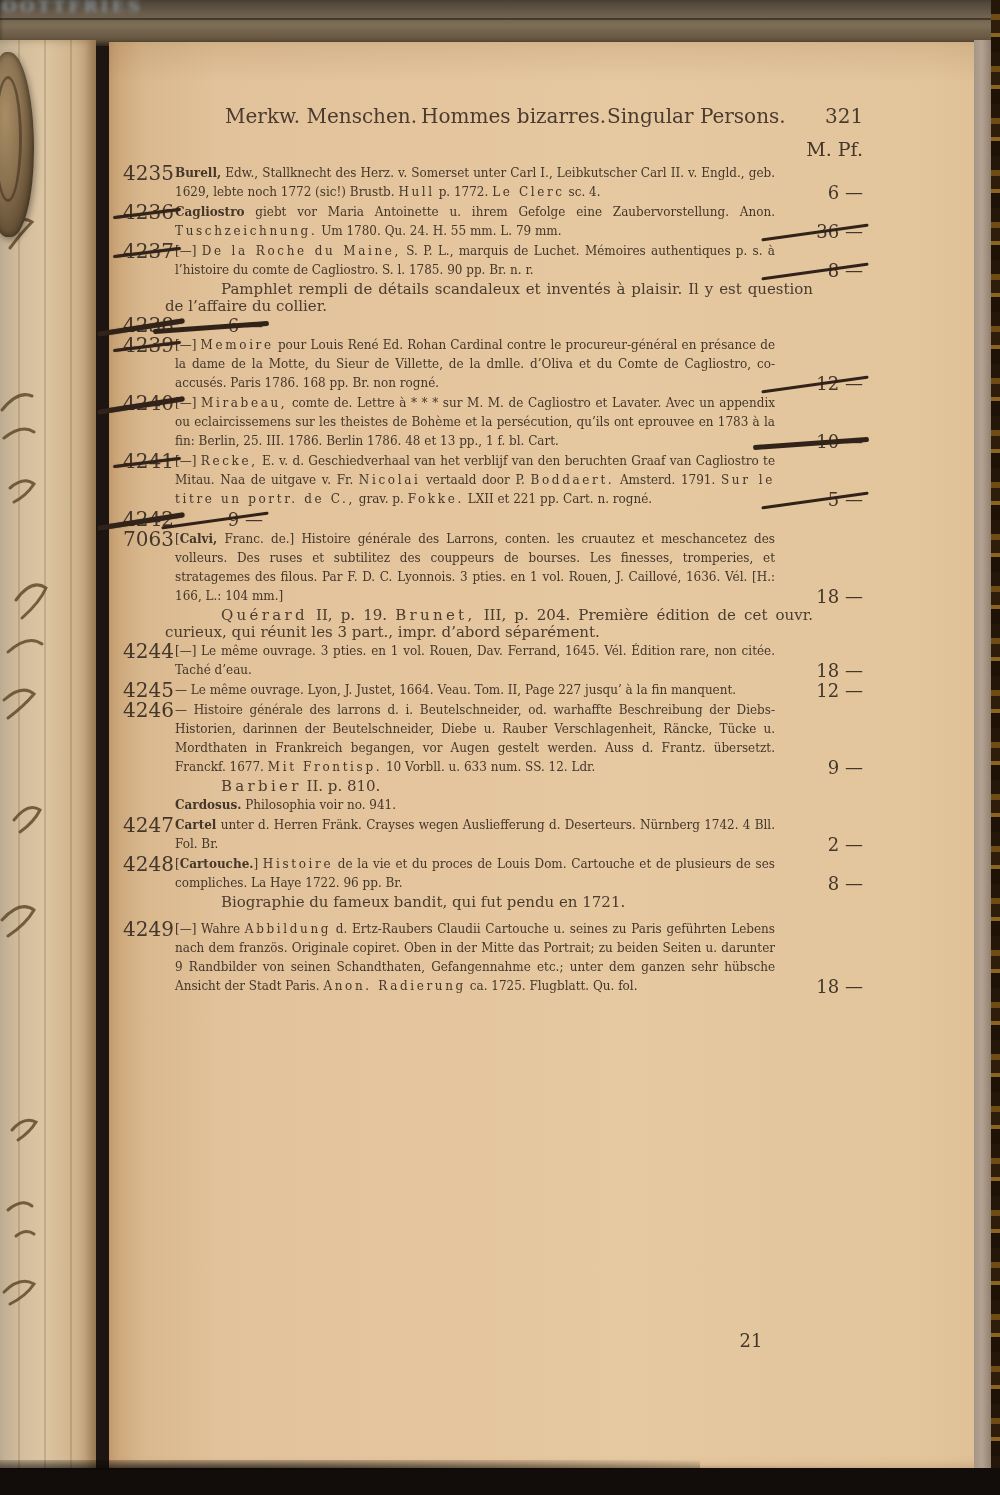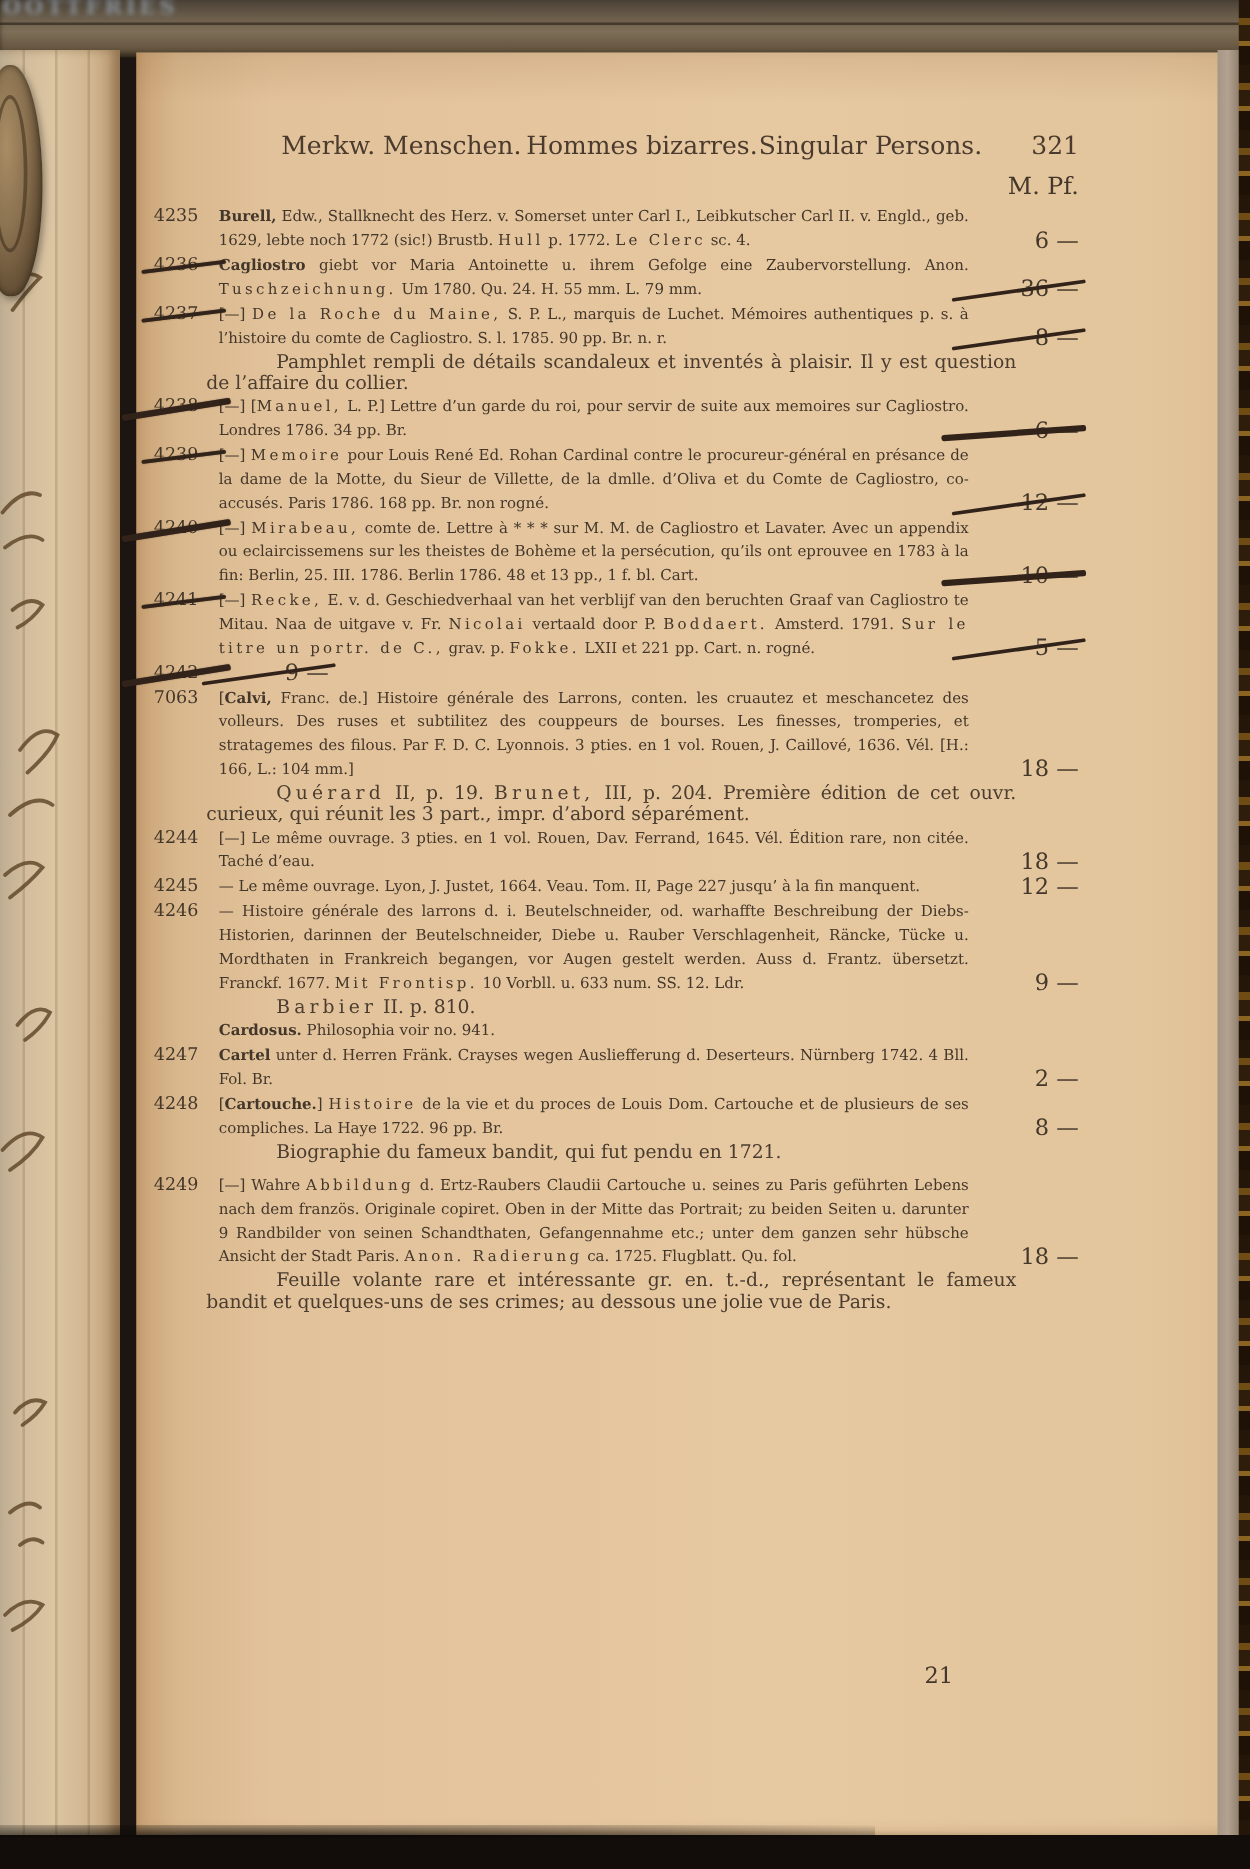--- a/index.html
+++ b/index.html
@@ -52,21 +52,21 @@
   .ink{color:#3f3329;}
   .running-head{position:absolute;left:0;top:62px;width:884px;height:26px;font-size:20px;color:#4a3b2e;}
   .running-head span{position:absolute;white-space:nowrap;}
   .rh1{left:116px;} .rh2{left:312px;} .rh3{left:498px;} .rhp{left:716px;}
   .price-head{position:absolute;left:684px;top:96px;width:70px;text-align:right;
     font-size:19px;color:#43362a;}
 
   .entries{position:absolute;left:14px;top:122px;width:752px;color:#43362a;}
   .entry{margin:0 0 1px 0;}
   .erow{display:flex;align-items:flex-start;}
-  .enum{flex:0 0 52px;font-size:14px;line-height:19px;position:relative;white-space:nowrap;}
+  .enum{flex:0 0 52px;font-size:20px;line-height:19px;position:relative;white-space:nowrap;}
   .ebody{flex:0 0 600px;font-size:12px;line-height:19px;text-align:justify;}
   .eprice{flex:0 0 88px;align-self:flex-end;text-align:right;font-size:18px;line-height:19px;
     position:relative;white-space:nowrap;padding-right:2px;}
   .enote{font-size:15px;line-height:17px;margin:1px 0 1px 42px;width:648px;
     text-align:justify;text-indent:56px;color:#4a3c2f;}
   .b{font-weight:bold;}
   .sp{letter-spacing:.22em;}
   .gap-top{margin-top:9px;}
 
   
@@ -141,21 +141,20 @@
           <div class="erow">
             <span class="enum struck">4237</span>
             <div class="ebody"><span>[—] </span><span class="sp">De la Roche du Maine,</span><span> S. P. L., marquis de Luchet. Mémoires authentiques p. s. à l’histoire du comte de Cagliostro. S. l. 1785. 90 pp. Br. n. r.</span></div>
             <span class="eprice pstruck">8 —</span>
           </div>
           <div class="enote"><span>Pamphlet rempli de détails scandaleux et inventés à plaisir. Il y est question de l’affaire du collier.</span></div>
         </div>
         <div class="entry">
           <div class="erow">
             <span class="enum struck heavy">4238</span>
-            <div class="ebody"><span>[—] [</span><span class="sp">Manuel,</span><span> L. P.] Lettre d’un garde du roi, pour servir de suite aux memoires sur Cagliostro. Londres 1786. 34 pp. Br.</span></div>
             <span class="eprice pstruck heavy">6 —</span>
           </div>
         </div>
         <div class="entry">
           <div class="erow">
             <span class="enum struck">4239</span>
             <div class="ebody"><span>[—] </span><span class="sp">Memoire</span><span> pour Louis René Ed. Rohan Cardinal contre le procureur-général en présance de la dame de la Motte, du Sieur de Villette, de la dmlle. d’Oliva et du Comte de Cagliostro, co-accusés. Paris 1786. 168 pp. Br. non rogné.</span></div>
             <span class="eprice pstruck">12 —</span>
           </div>
         </div>
@@ -230,21 +229,20 @@
             <span class="eprice">8 —</span>
           </div>
           <div class="enote"><span>Biographie du fameux bandit, qui fut pendu en 1721.</span></div>
         </div>
         <div class="entry gap-top">
           <div class="erow">
             <span class="enum">4249</span>
             <div class="ebody"><span>[—] Wahre </span><span class="sp">Abbildung</span><span> d. Ertz-Raubers Claudii Cartouche u. seines zu Paris geführten Lebens nach dem französ. Originale copiret. Oben in der Mitte das Portrait; zu beiden Seiten u. darunter 9 Randbilder von seinen Schandthaten, Gefangennahme etc.; unter dem ganzen sehr hübsche Ansicht der Stadt Paris. </span><span class="sp">Anon. Radierung</span><span> ca. 1725. Flugblatt. Qu. fol.</span></div>
             <span class="eprice">18 —</span>
           </div>
-          <div class="enote"><span>Feuille volante rare et intéressante gr. en. t.-d., représentant le fameux bandit et quelques-uns de ses crimes; au dessous une jolie vue de Paris.</span></div>
         </div>
       </div>
 
 
     <div class="sigmark">21</div>
   </div>
 
   <div class="fore-edge"></div>
   <div class="marbled"></div>
   <div class="bottom-dark"></div>

